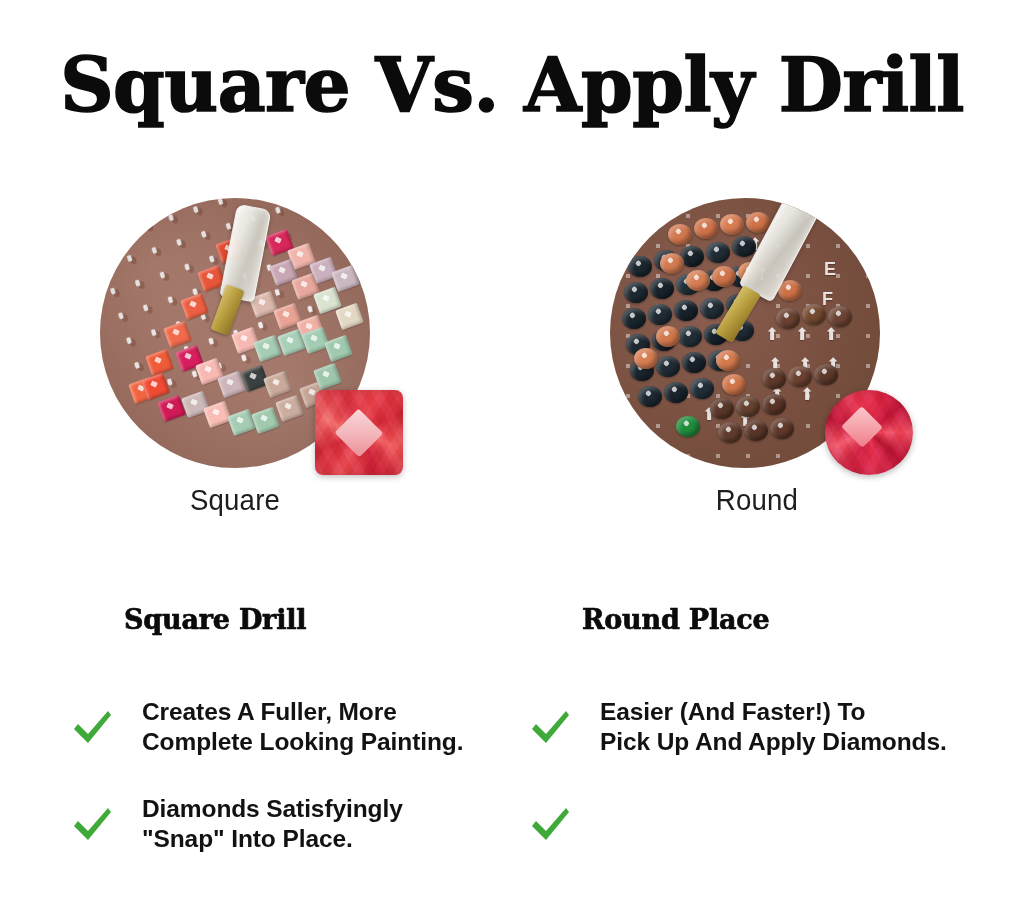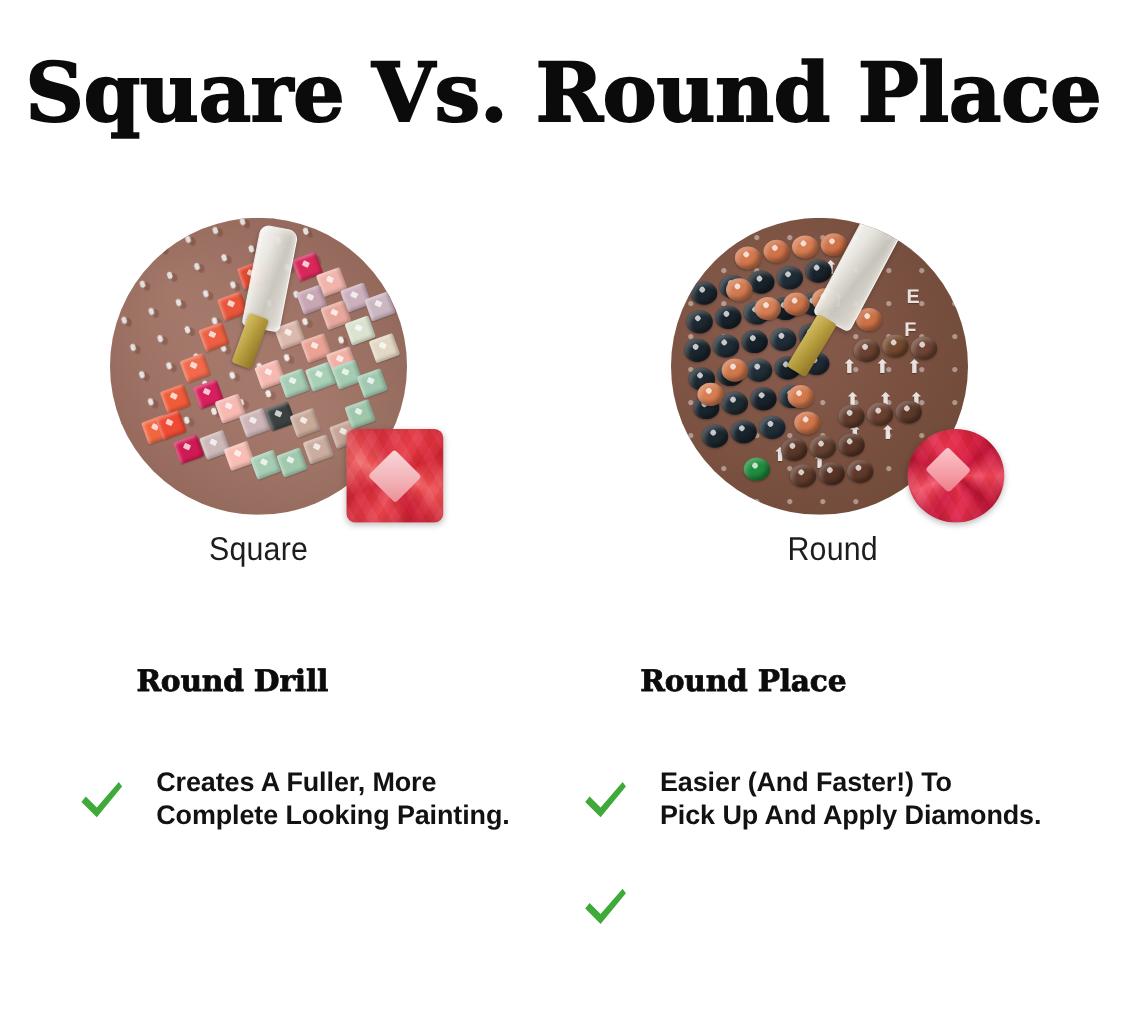--- a/index.html
+++ b/index.html
@@ -323,21 +323,21 @@
     letter-spacing: -0.1px;
     white-space: pre-line;
     margin-left: 20px;
   }
 </style>
 </head>
 <body>
 
 <div class="page">
 
-  <div class="title">Square Vs. Round Place</div>
+  <div class="title">Square Vs. Apply Drill</div>
 
   <div class="panels">
 
     <div class="panel panel-left">
       <div class="photo-wrap">
         <div class="circle-photo">
           <div class="sq-canvas"></div>
 
           <div class="bead sq" style="left:118px;top:42px;  background:#e04a30;transform:rotate(-20deg);">
               <i class="glint"></i>
@@ -662,30 +662,37 @@
         </div>
       </div>
 
       <div class="caption">Round</div>
     </div>
   </div>
 
   <div class="columns">
 
     <div class="column column-left">
-      <div class="col-heading">Round Drill</div>
+      <div class="col-heading">Square Drill</div>
 
       <div class="benefit first">
         <svg class="check-icon" viewBox="0 0 44 44">
           <path d="M4 24 L8 19 L18 29 L38 6 L41 10 L18 38 Z" fill="#3fa93a"></path>
         </svg>
         <div class="benefit-text">Creates A Fuller, More
 Complete Looking Painting.</div>
       </div>
 
+      <div class="benefit second">
+        <svg class="check-icon" viewBox="0 0 44 44">
+          <path d="M4 24 L8 19 L18 29 L38 6 L41 10 L18 38 Z" fill="#3fa93a"></path>
+        </svg>
+        <div class="benefit-text">Diamonds Satisfyingly
+"Snap" Into Place.</div>
+      </div>
     </div>
 
     <div class="column column-right">
       <div class="col-heading">Round Place</div>
 
       <div class="benefit first">
         <svg class="check-icon" viewBox="0 0 44 44">
           <path d="M4 24 L8 19 L18 29 L38 6 L41 10 L18 38 Z" fill="#3fa93a"></path>
         </svg>
         <div class="benefit-text">Easier (And Faster!) To

